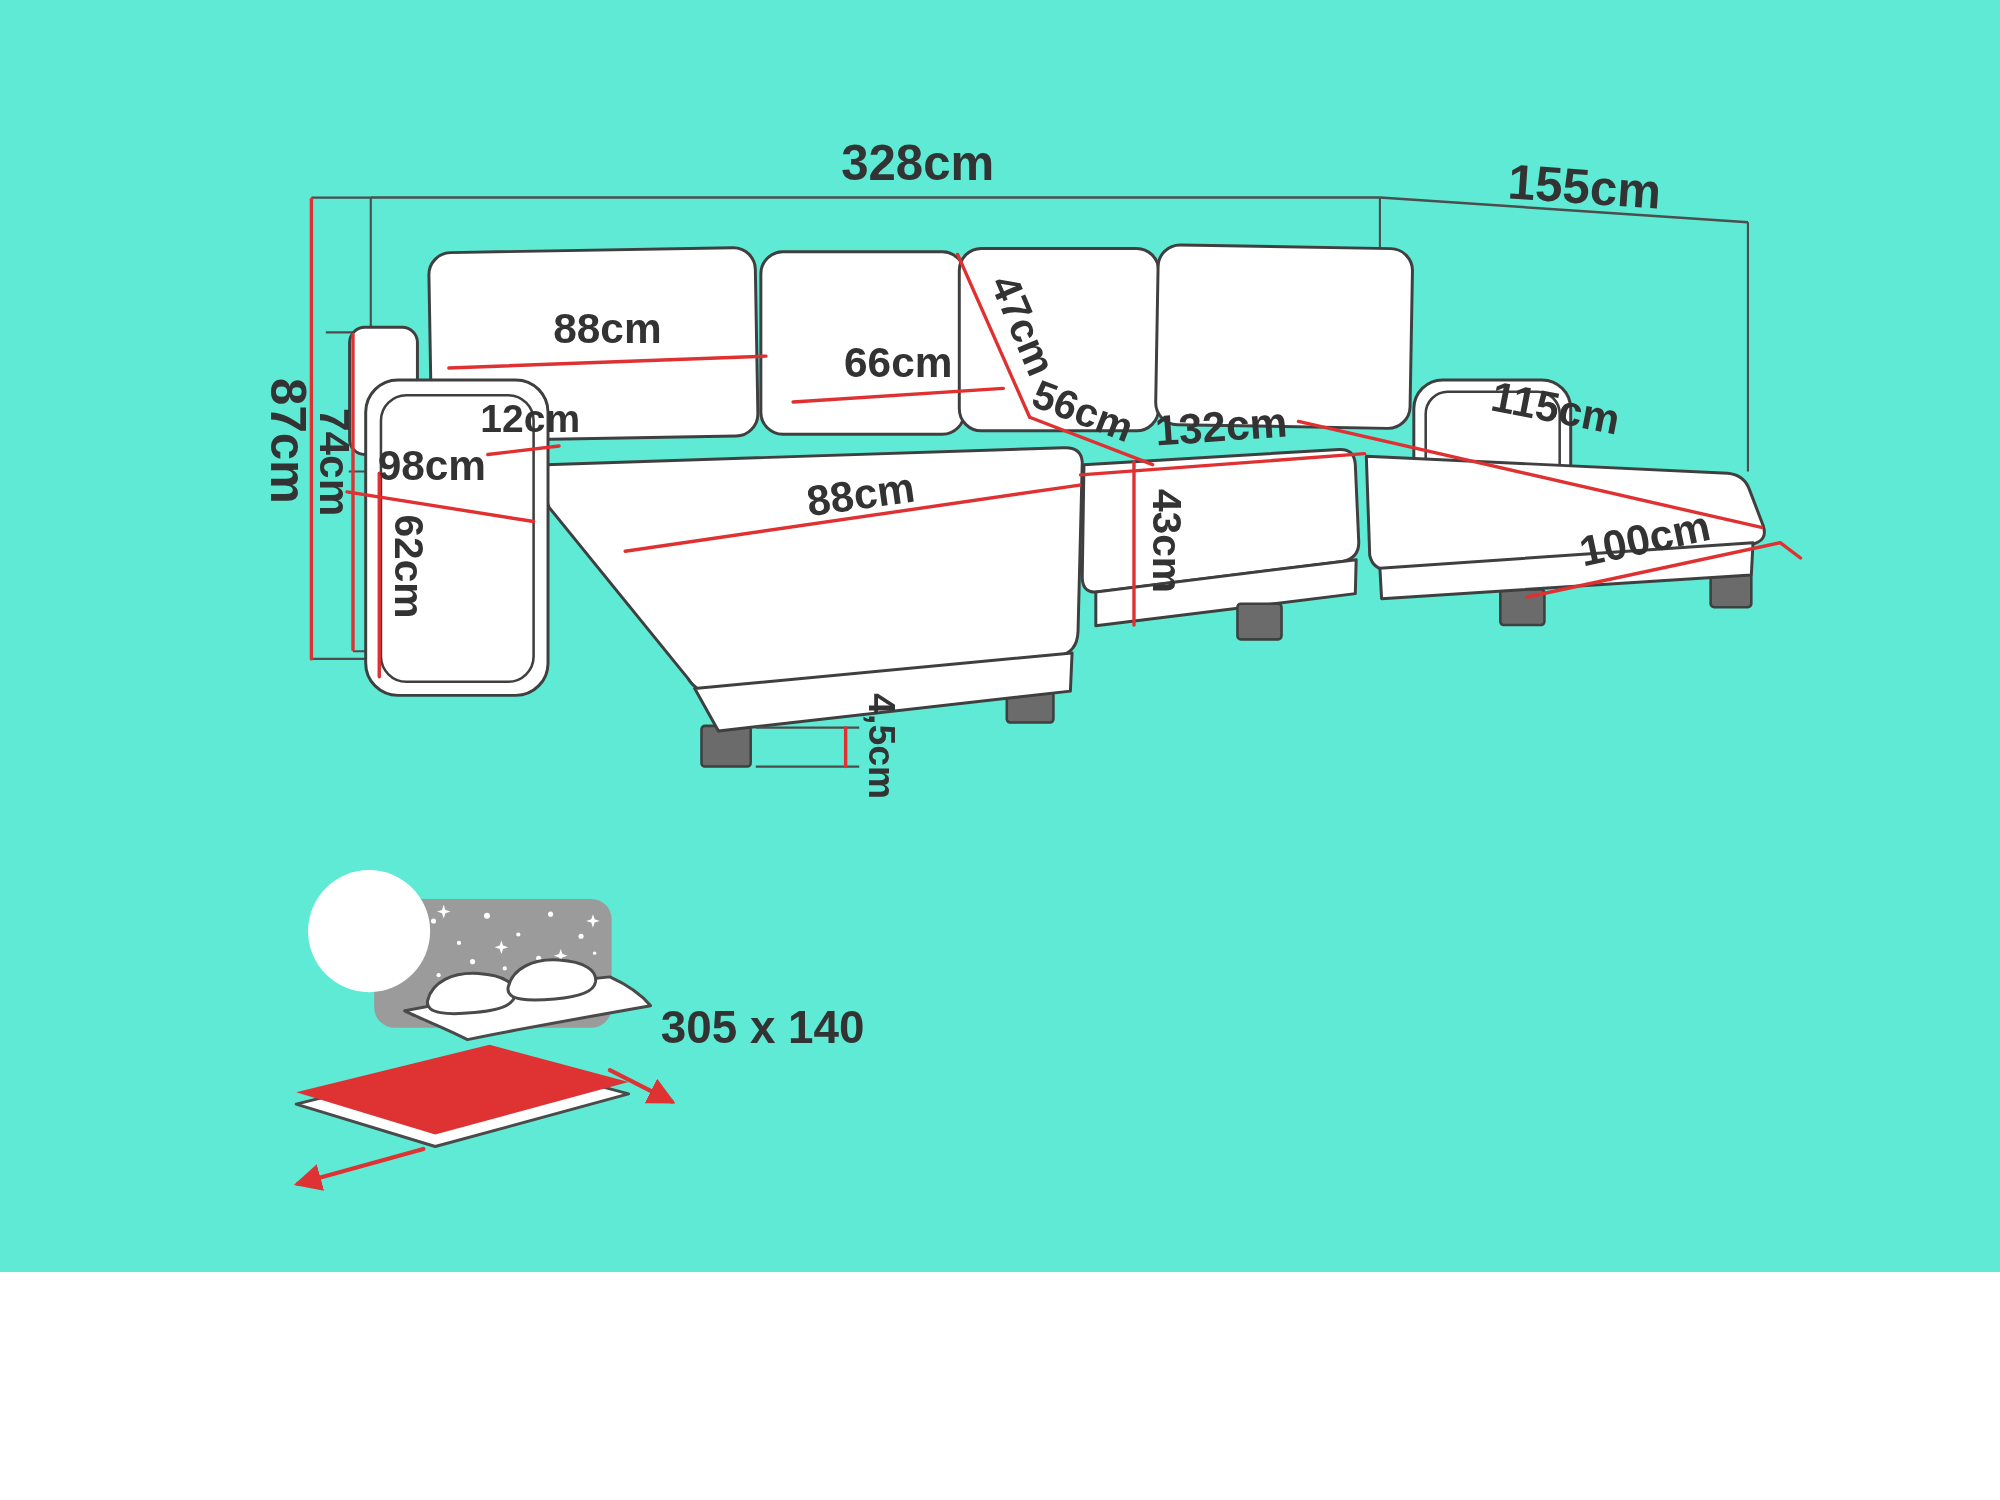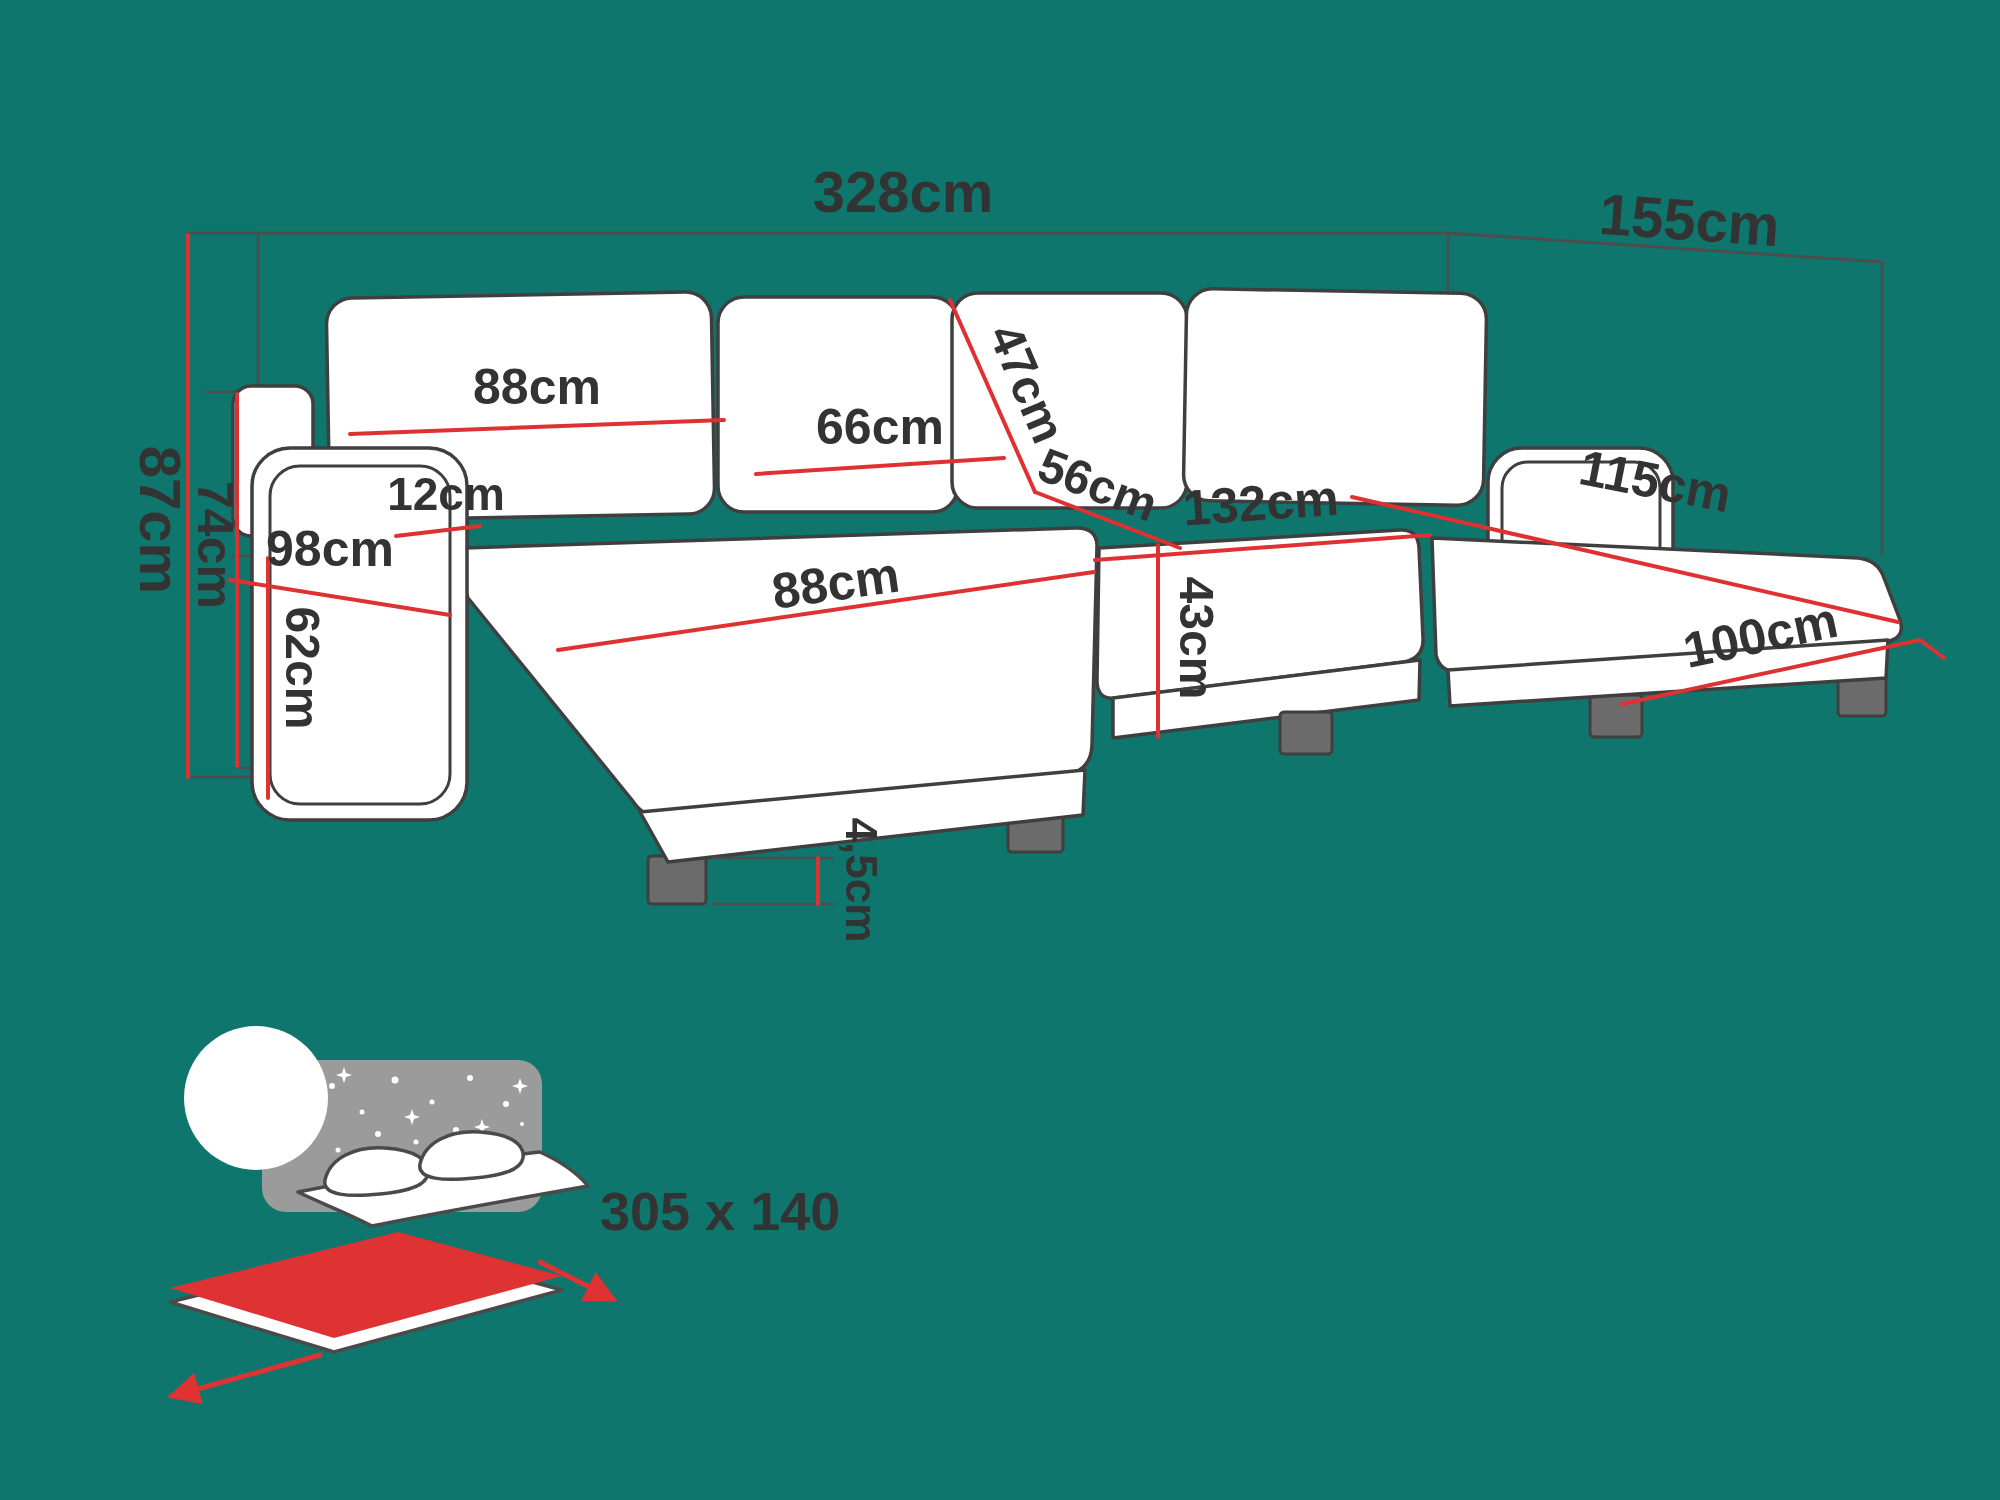--- a/index.html
+++ b/index.html
@@ -1,16 +1,16 @@
 <!DOCTYPE html>
 <html><head>
 <meta charset="utf-8">
 <style>
   html,body{margin:0;padding:0;background:#fff;}
-  .stage{position:relative;width:2000px;height:1500px;background:#0f766e;overflow:hidden;}
+  .stage{position:relative;width:2000px;height:1272px;background:#5eead4;overflow:hidden;}
   svg{display:block;width:100%;height:100%;}
   text{font-family:"Liberation Sans","DejaVu Sans",sans-serif;font-weight:700;fill:#333;}
   .sofa{fill:#ffffff;stroke:#3f3f3f;stroke-width:3.5;stroke-linejoin:round;stroke-linecap:round;}
   .seam{fill:none;stroke:#3f3f3f;stroke-width:3;stroke-linejoin:round;}
   .leg{fill:#6b6b6b;stroke:#3f3f3f;stroke-width:3;}
   .ext{fill:none;stroke-width:2.5;}
   .ext.main{stroke-width:3;}
   .red{fill:none;stroke-width:4;stroke-linecap:round;stroke-linejoin:round;}
   .bedline{fill:none;stroke-width:5;stroke-linecap:round;}
   .dimlabel{text-anchor:middle;}

